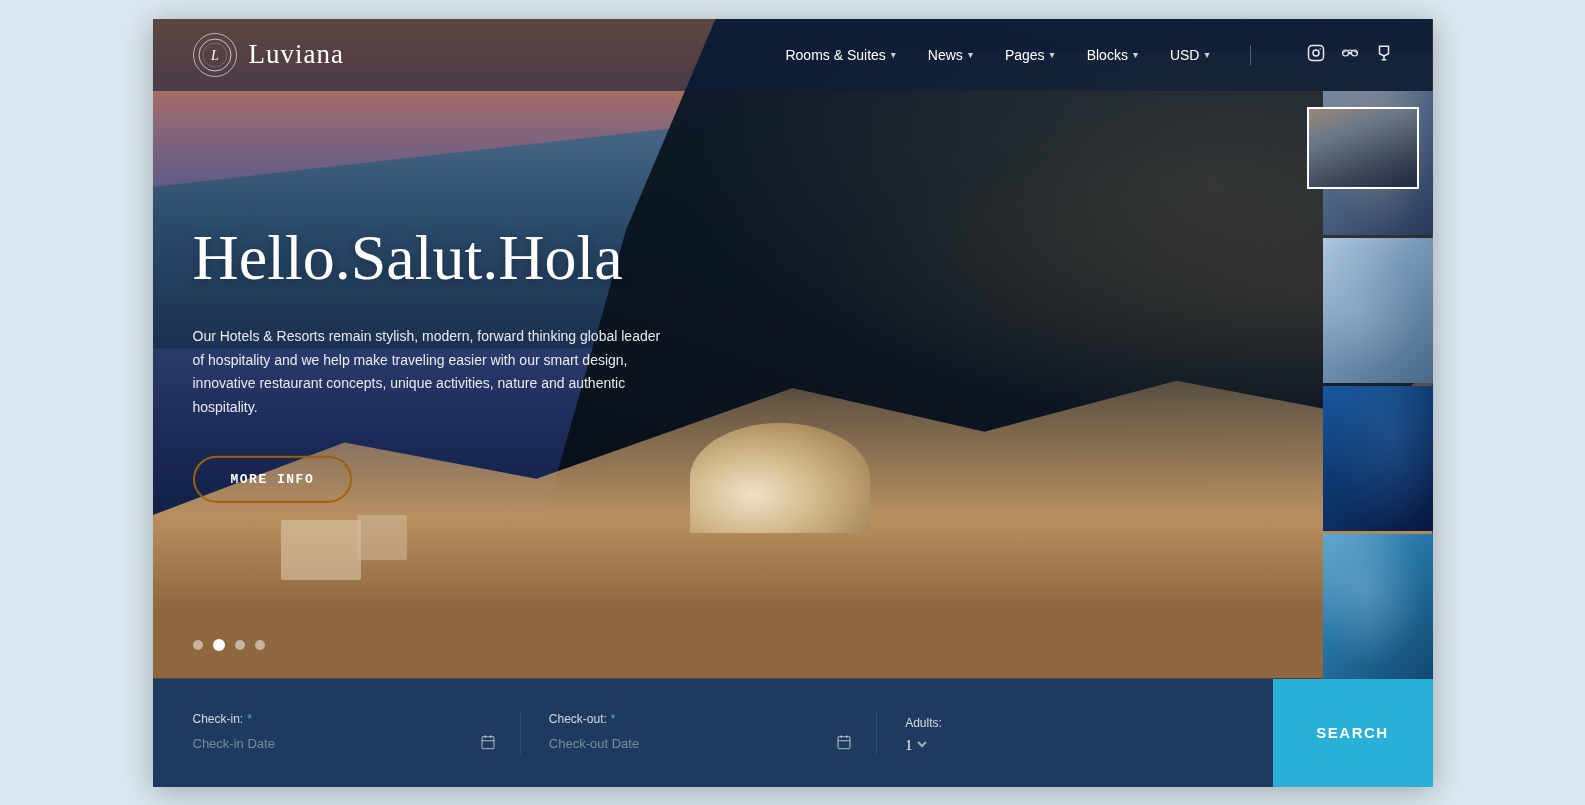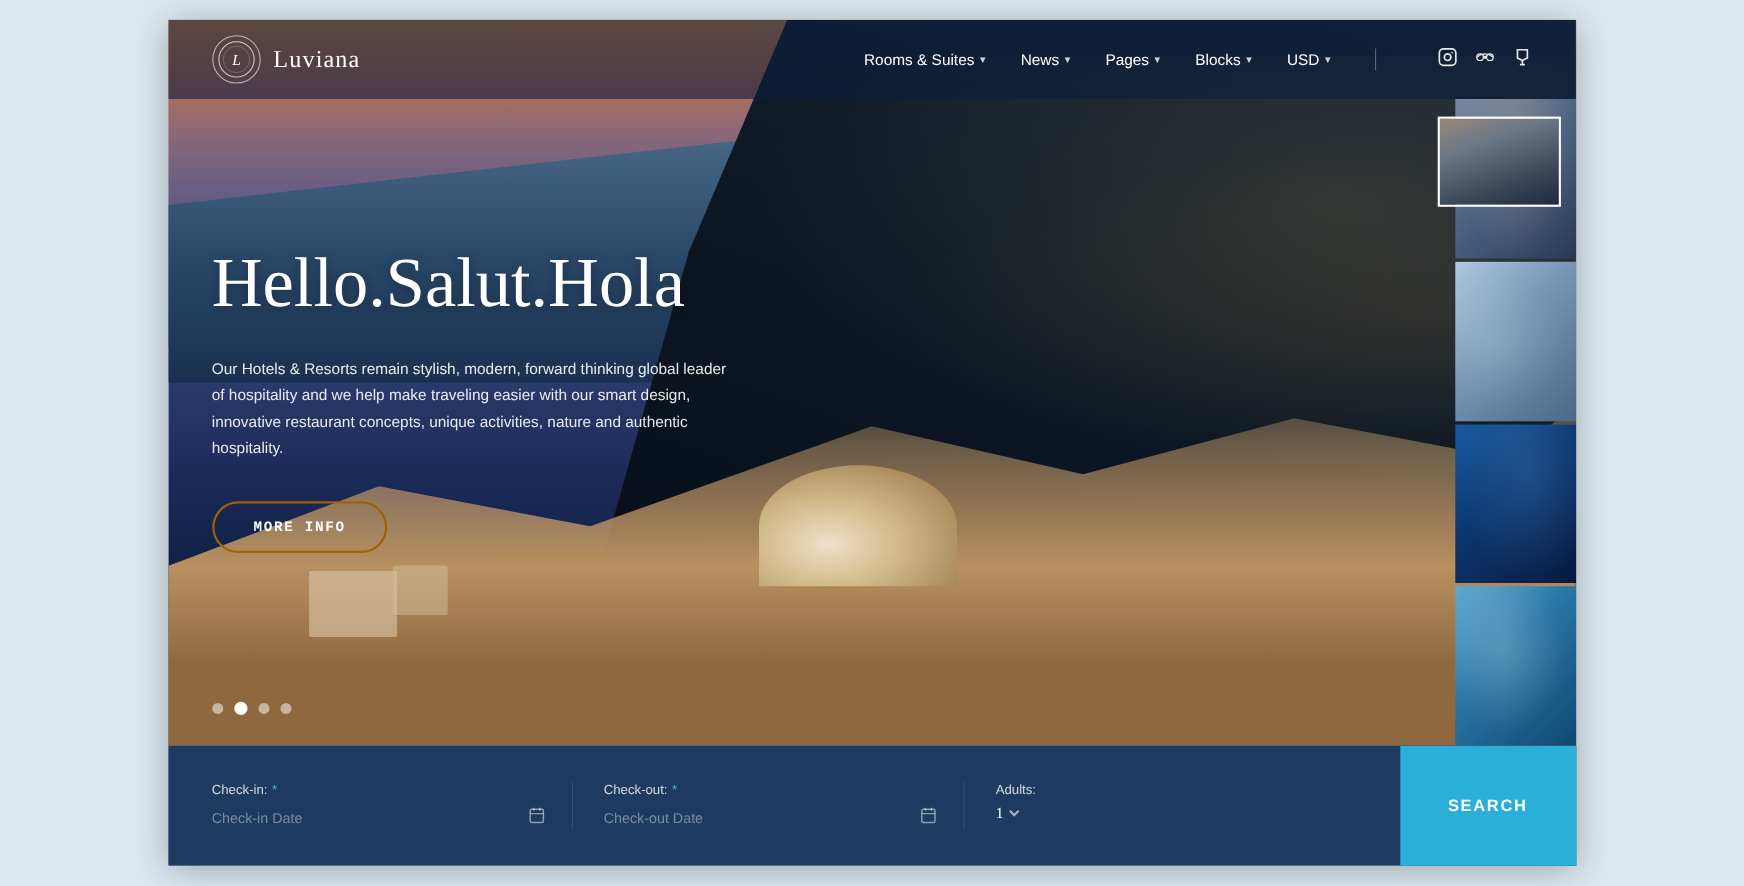--- a/index.html
+++ b/index.html
@@ -48,21 +48,21 @@
       display: flex;
       align-items: center;
       justify-content: center;
       color: white;
       font-size: 16px;
       font-style: italic;
     }
 
     .brand-name {
       color: white;
-      font-size: 22px;
+      font-size: 27px;
       font-family: 'Georgia', serif;
       letter-spacing: 1px;
     }
 
     .nav-links {
       display: flex;
       align-items: center;
       gap: 32px;
     }
 
@@ -216,21 +216,21 @@
     .booking-bar {
       display: flex;
       align-items: stretch;
       background: #1e3a60;
       min-height: 100px;
     }
 
     .booking-form {
       flex: 1;
       display: flex;
-      align-items: flex-start;
+      align-items: flex-end;
       padding: 33px 40px;
       gap: 4px;
     }
 
     .booking-field {
       flex: 1;
       padding: 0 24px;
       border-right: 1px solid rgba(255,255,255,0.1);
     }
 

